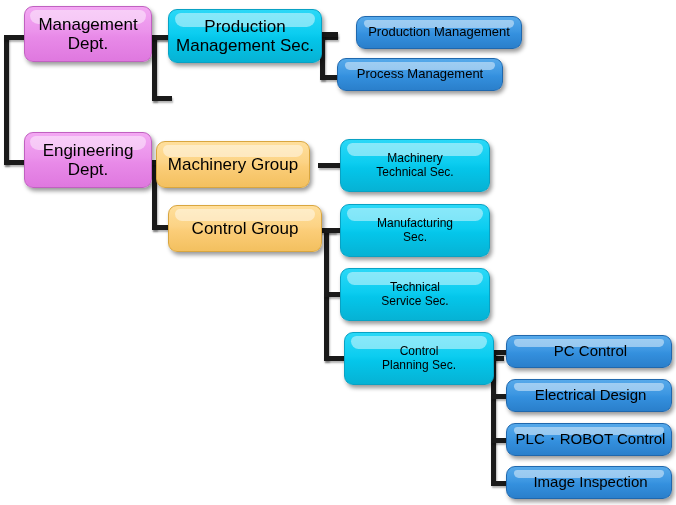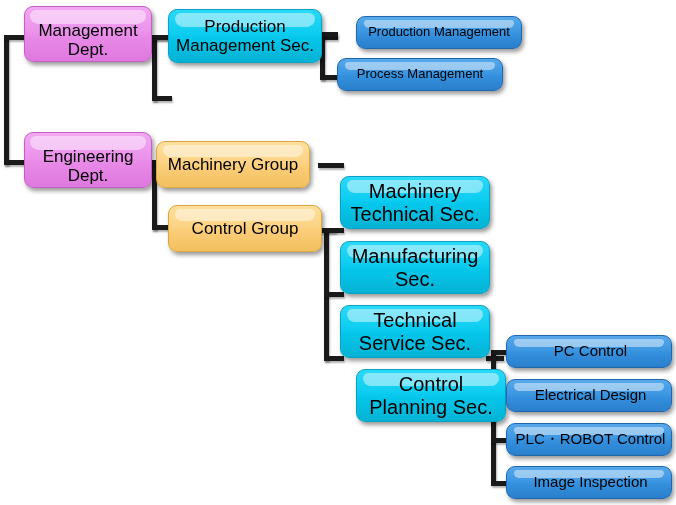--- a/index.html
+++ b/index.html
@@ -50,38 +50,37 @@
     border-radius: 7px 7px 10px 10px;
     background: rgba(255,255,255,0.45);
     z-index: 1;
     pointer-events: none;
   }
 
   
   .n-pink {
     background: linear-gradient(to bottom, #f3a8f3 0%, #eb93eb 45%, #e88ae8 55%, #df78df 100%);
     border: 1px solid #c061c0;
-    align-items: flex-end;
   }
   .n-cyan {
     background: linear-gradient(to bottom, #2bd8f7 0%, #0ccdf0 45%, #04c6ea 55%, #06b2d4 100%);
     border: 1px solid #09a2c4;
   }
   .n-amber {
     background: linear-gradient(to bottom, #ffdf9c 0%, #fcd385 45%, #fbcd78 55%, #f3c05f 100%);
     border: 1px solid #d9a63f;
   }
   .n-blue {
     background: linear-gradient(to bottom, #56a9ea 0%, #3d97e2 45%, #3490de 55%, #2a7fcb 100%);
     border: 1px solid #2068ad;
   }
 
   
   .fs-17 { font-size: 17px; }
-  .fs-16 { font-size: 20px; margin-top: 37px; }
+  .fs-16 { font-size: 12px; }
   .fs-15 { font-size: 15px; padding-left: 8px; }
   .fs-13 { font-size: 13px; }
 
   
   .ln {
     position: absolute;
     background: #1a1a1a;
     z-index: 1;
     box-shadow: 1px 2px 2px rgba(0,0,0,0.30);
   }
@@ -167,21 +166,21 @@
   <div class="node n-cyan fs-16" style="left:340px; top:204px; width:150px; height:53px;">
     <span class="lbl">Manufacturing
 Sec.</span>
   </div>
 
   <div class="node n-cyan fs-16" style="left:340px; top:268px; width:150px; height:53px;">
     <span class="lbl">Technical
 Service Sec.</span>
   </div>
 
-  <div class="node n-cyan fs-16" style="left:356px; top:332px; width:150px; height:53px;">
+  <div class="node n-cyan fs-16" style="left:344px; top:332px; width:150px; height:53px;">
     <span class="lbl">Control
 Planning Sec.</span>
   </div>
 
   <div class="node n-blue fs-15" style="left:506px; top:335px; width:166px; height:33px;">
     <span class="lbl">PC Control</span>
   </div>
 
   <div class="node n-blue fs-15" style="left:506px; top:379px; width:166px; height:33px;">
     <span class="lbl">Electrical Design</span>

